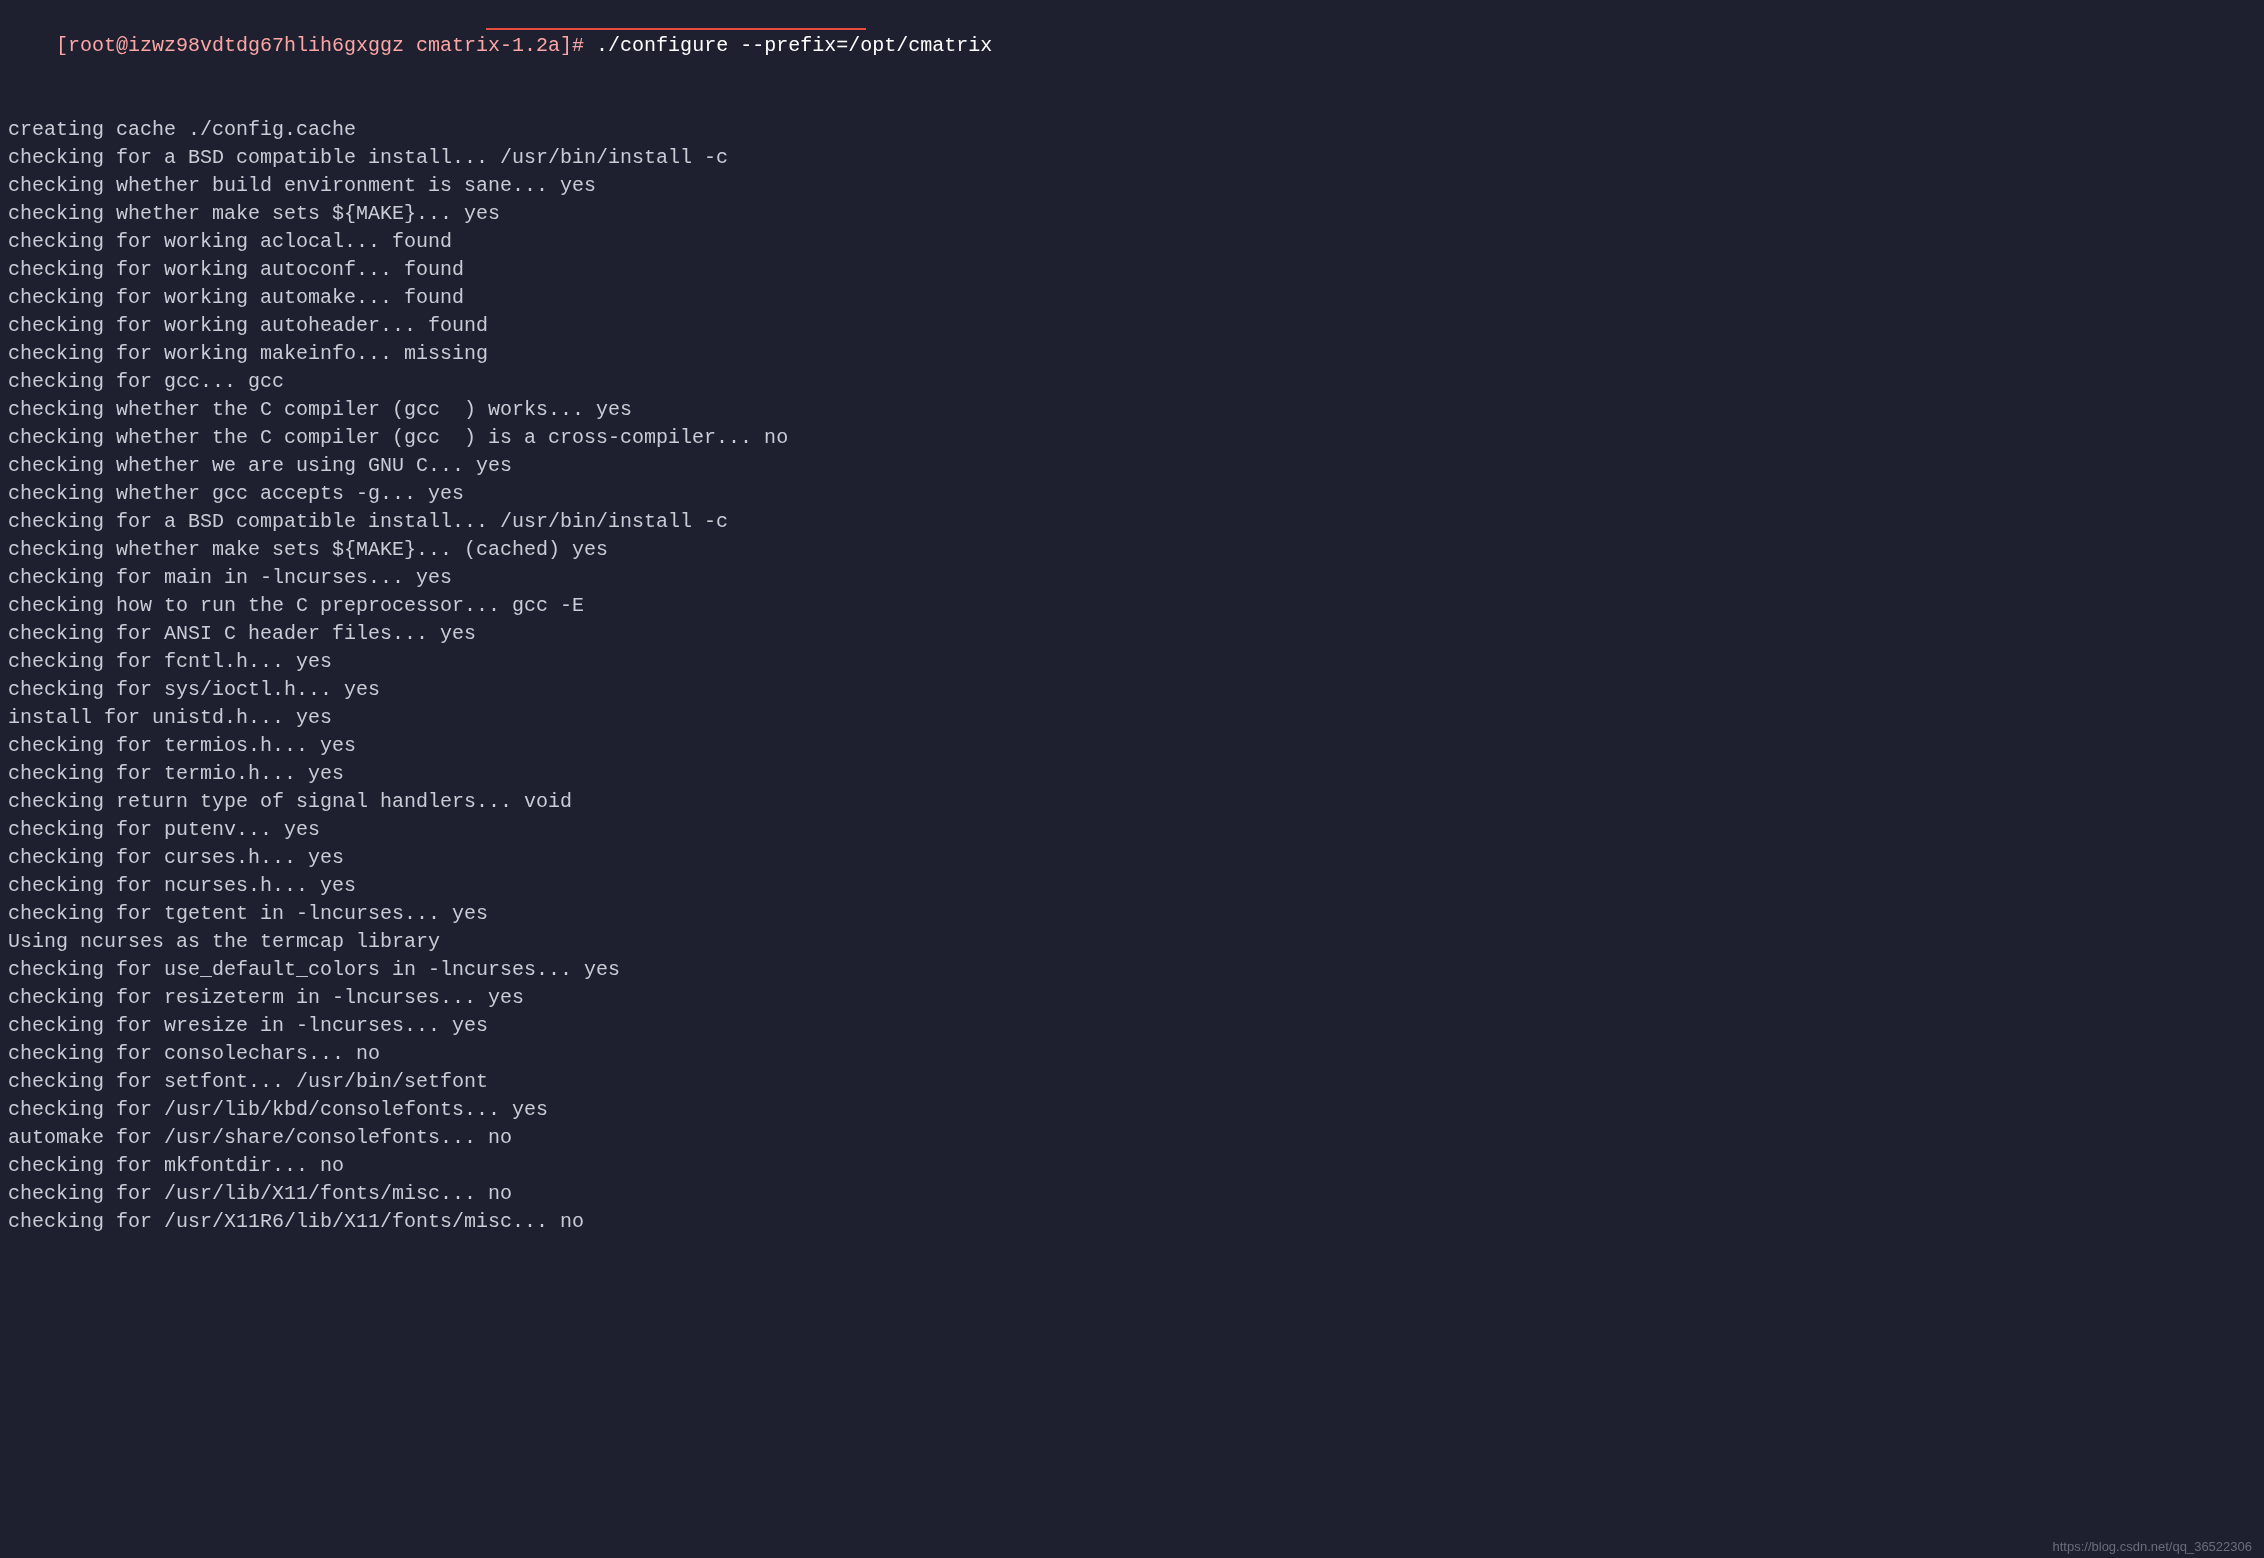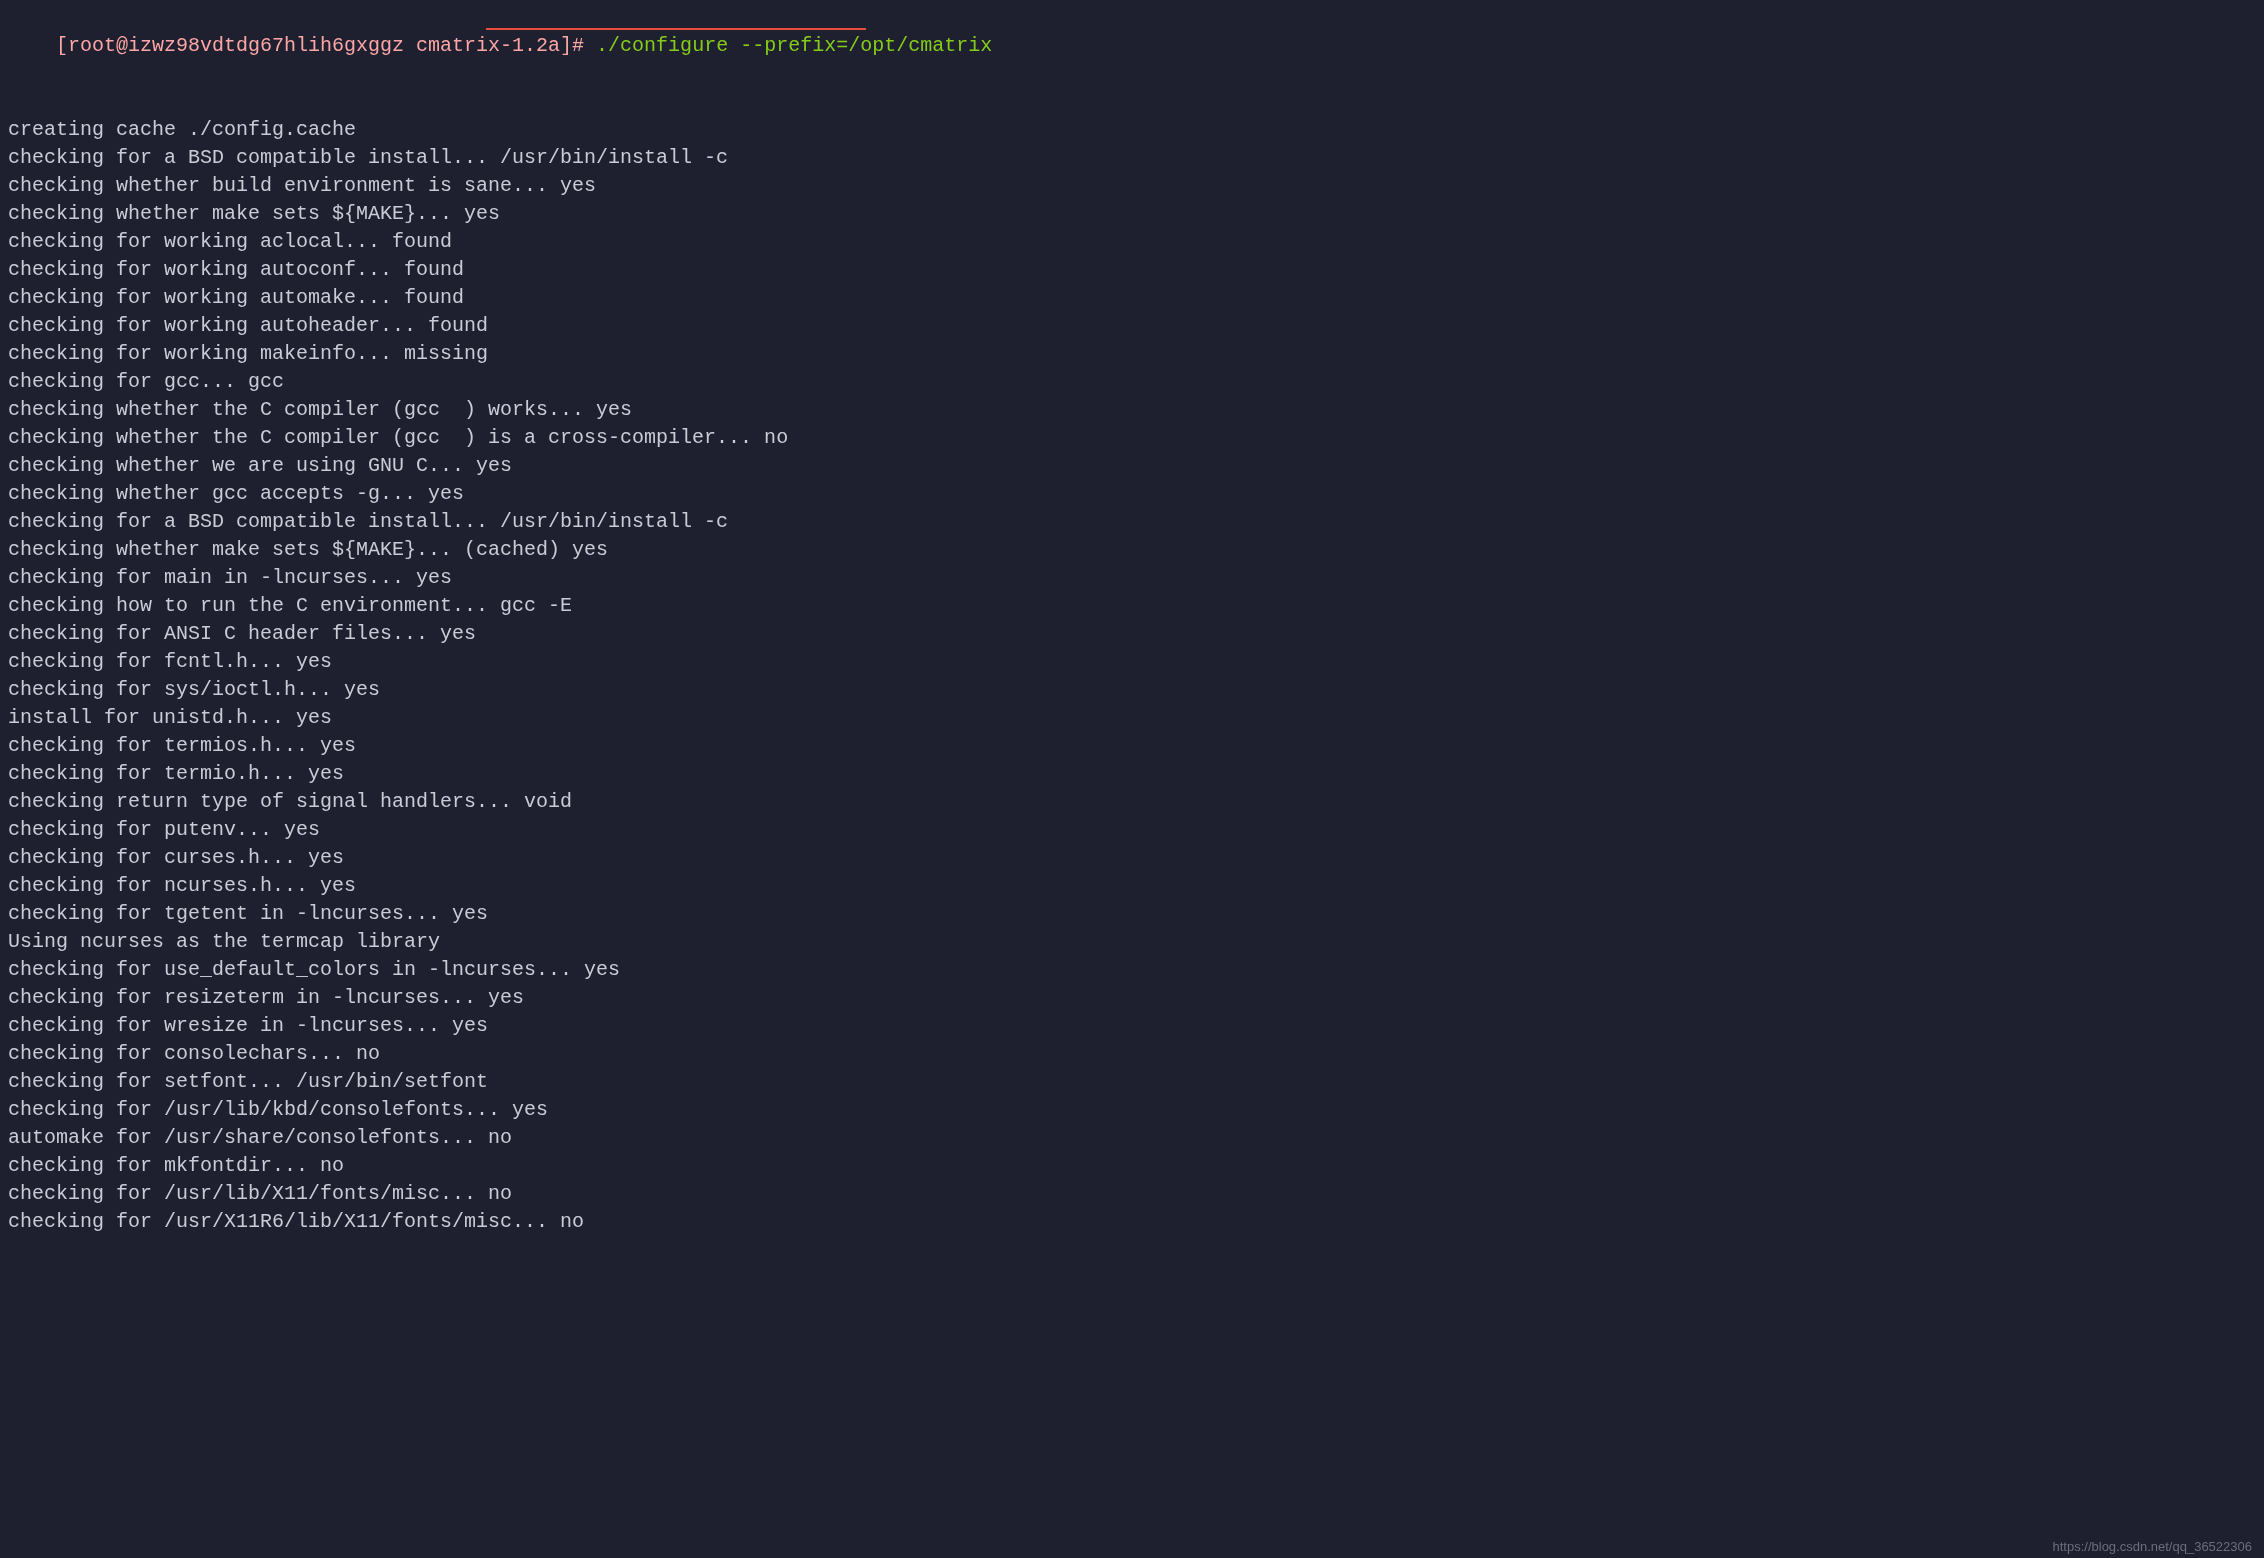--- a/index.html
+++ b/index.html
@@ -22,21 +22,21 @@
       white-space: pre;
       display: block;
     }
     .prompt-line {
       position: relative;
     }
     .prompt-text {
       color: #fca5a5;
     }
     .command-text {
-      color: #84cc16;
+      color: #ffffff;
     }
     .underline-red {
       position: absolute;
       height: 2px;
       background-color: #e74c3c;
       top: 24px;
     }
     .watermark {
       position: absolute;
       bottom: 2px;
@@ -65,21 +65,21 @@
       <div class="terminal-line">checking for working autoheader... found</div>
       <div class="terminal-line">checking for working makeinfo... missing</div>
       <div class="terminal-line">checking for gcc... gcc</div>
       <div class="terminal-line">checking whether the C compiler (gcc  ) works... yes</div>
       <div class="terminal-line">checking whether the C compiler (gcc  ) is a cross-compiler... no</div>
       <div class="terminal-line">checking whether we are using GNU C... yes</div>
       <div class="terminal-line">checking whether gcc accepts -g... yes</div>
       <div class="terminal-line">checking for a BSD compatible install... /usr/bin/install -c</div>
       <div class="terminal-line">checking whether make sets ${MAKE}... (cached) yes</div>
       <div class="terminal-line">checking for main in -lncurses... yes</div>
-      <div class="terminal-line">checking how to run the C environment... gcc -E</div>
+      <div class="terminal-line">checking how to run the C preprocessor... gcc -E</div>
       <div class="terminal-line">checking for ANSI C header files... yes</div>
       <div class="terminal-line">checking for fcntl.h... yes</div>
       <div class="terminal-line">checking for sys/ioctl.h... yes</div>
       <div class="terminal-line">install for unistd.h... yes</div>
       <div class="terminal-line">checking for termios.h... yes</div>
       <div class="terminal-line">checking for termio.h... yes</div>
       <div class="terminal-line">checking return type of signal handlers... void</div>
       <div class="terminal-line">checking for putenv... yes</div>
       <div class="terminal-line">checking for curses.h... yes</div>
       <div class="terminal-line">checking for ncurses.h... yes</div>

